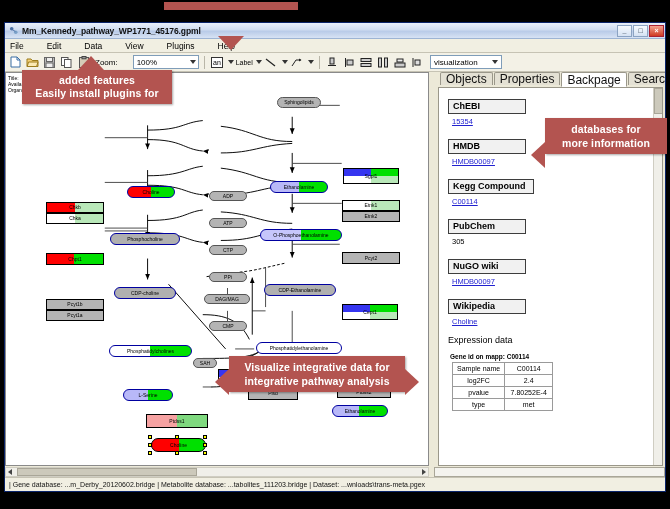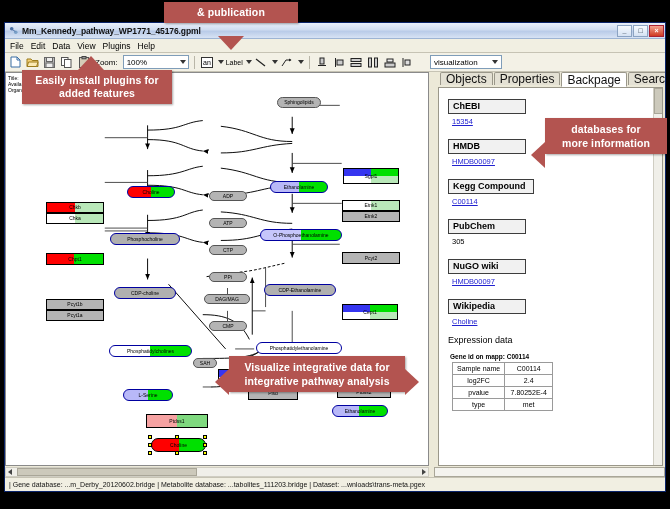--- a/index.html
+++ b/index.html
@@ -33,33 +33,33 @@
   .tbtn { width:15px;height:12px;margin-right:1px;border:1px solid #8ba3c2;
           background:linear-gradient(to bottom,#f7fbff,#d5e2f3); font-size:7px;
           display:flex;align-items:center;justify-content:center;color:#123; }
   .tbtn.close { background:linear-gradient(to bottom,#f3a28f,#cf3a22); color:#fff; border-color:#a23; }
 
   
   #menubar {
     height:14px; flex:0 0 14px; background:#f1efe2;
     border-bottom:1px solid #c6c3b4;
     display:flex; align-items:center; padding-left:5px;
-    font-size:8.5px; color:#000;
+    font-size:8.5px; color:#000;gap:16px;
   }
   #menubar .mi { margin-right:7px; cursor:default; white-space:nowrap; }
 
   
   #toolbar {
     height:19px; flex:0 0 19px; background:#f3f1e6;
     border-bottom:1px solid #c6c3b4;
     display:flex; align-items:center; padding:0 3px; gap:2px;
   }
   .tb-ic { width:15px;height:15px; display:flex;align-items:center;justify-content:center; }
   .tb-sep { width:1px;height:13px;background:#b9b6a8;margin:0 3px; }
-  #zoom-label { font-size:8px;margin:0 3px 0 2px; }
+  #zoom-label { font-size:8px;margin:0 13px 0 2px; }
   #zoom-combo {
     width:66px;height:14px;background:#fff;border:1px solid #7f9db9;
     display:flex;align-items:center;font-size:8px;padding-left:3px;position:relative;
   }
   #zoom-combo .arrow { position:absolute;right:2px;top:4px;
     border-left:3px solid transparent;border-right:3px solid transparent;border-top:4px solid #333; }
   .drop-arrow { border-left:3px solid transparent;border-right:3px solid transparent;
                 border-top:4px solid #333; margin-left:1px;}
   .tb-lbl { font-size:7px; }
   #vis-combo {
@@ -583,27 +583,26 @@
     </div>
     <div id="right-bottom-box"></div>
   </div>
 
   <div id="statusbar">
     <span>| Gene database: ...m_Derby_20120602.bridge | Metabolite database: ...tabolites_111203.bridge | Dataset: ...wnloads\trans-meta.pgex</span>
   </div>
 </div>
 
 <div class="callout" style="left:164px;top:2px;width:134px;">
-  <div>&amp; publication</div>
 </div>
 <div class="arrow-down" style="left:218px;top:36px;"></div>
 
 <div class="callout" style="left:22px;top:70px;width:150px;">
+  <div>added features</div>
   <div>Easily install plugins for</div>
-  <div>added features</div>
 </div>
 <div class="arrow-up" style="left:78px;top:56px;"></div>
 
 <div class="callout" style="left:545px;top:118px;width:122px;line-height:14px;">
   <div>databases  for</div>
   <div>more information</div>
 </div>
 <div class="arrow-left" style="left:531px;top:142px;"></div>
 
 <div class="callout" style="left:229px;top:356px;width:176px;line-height:14px;">

